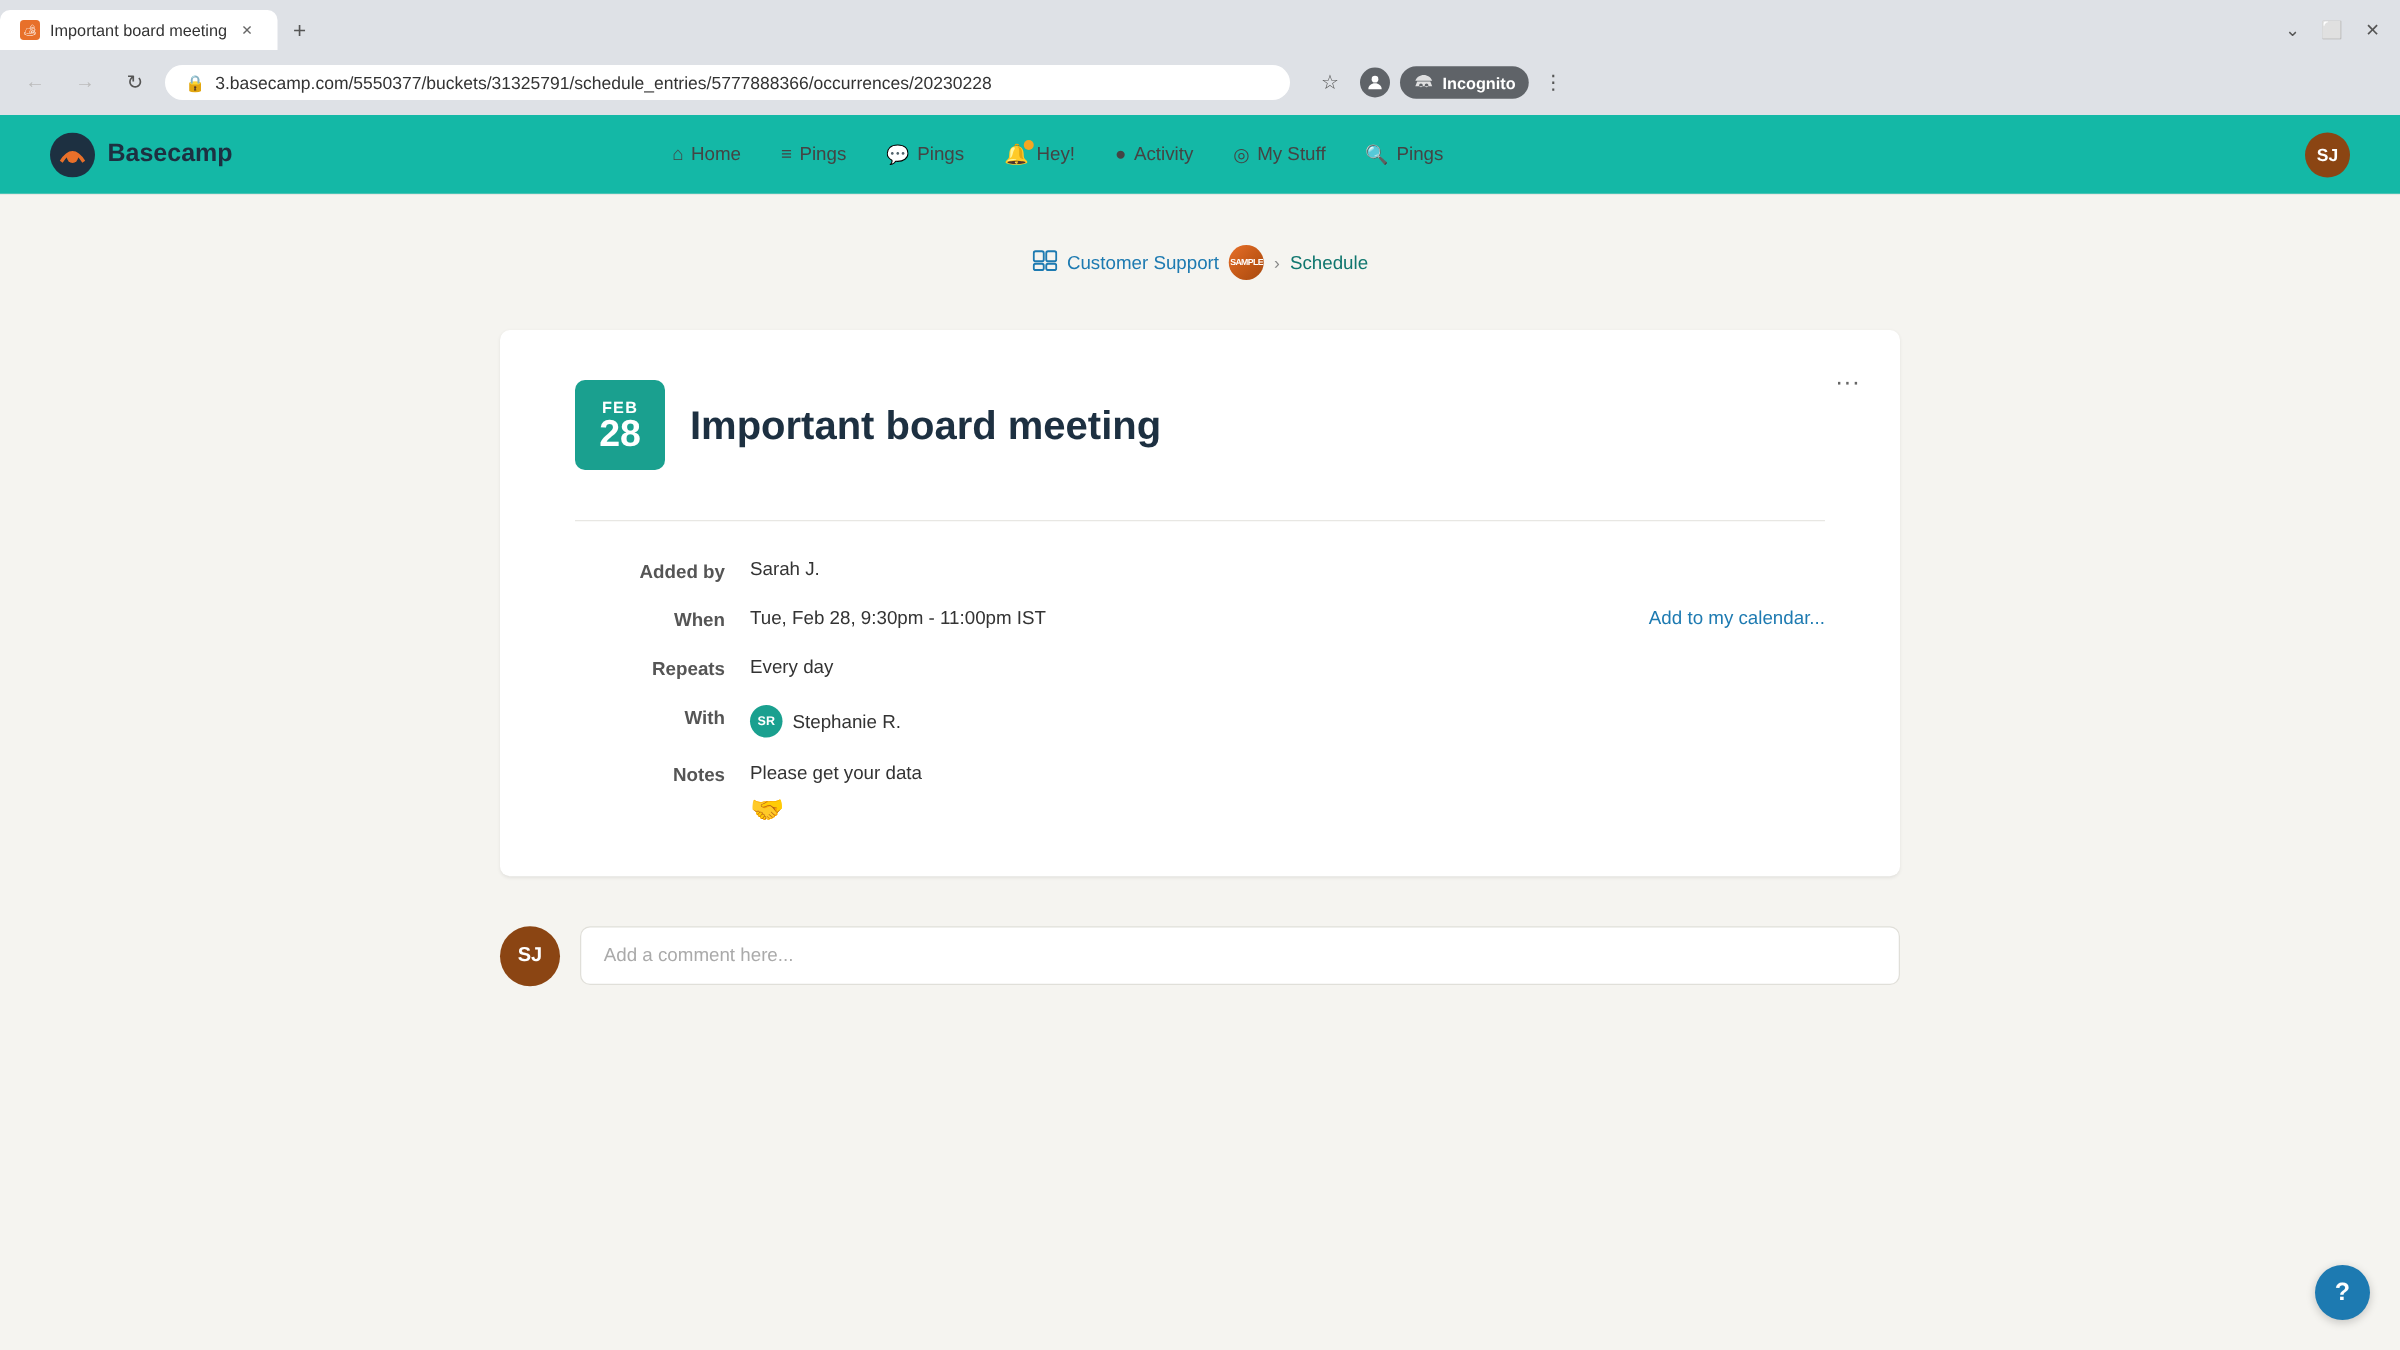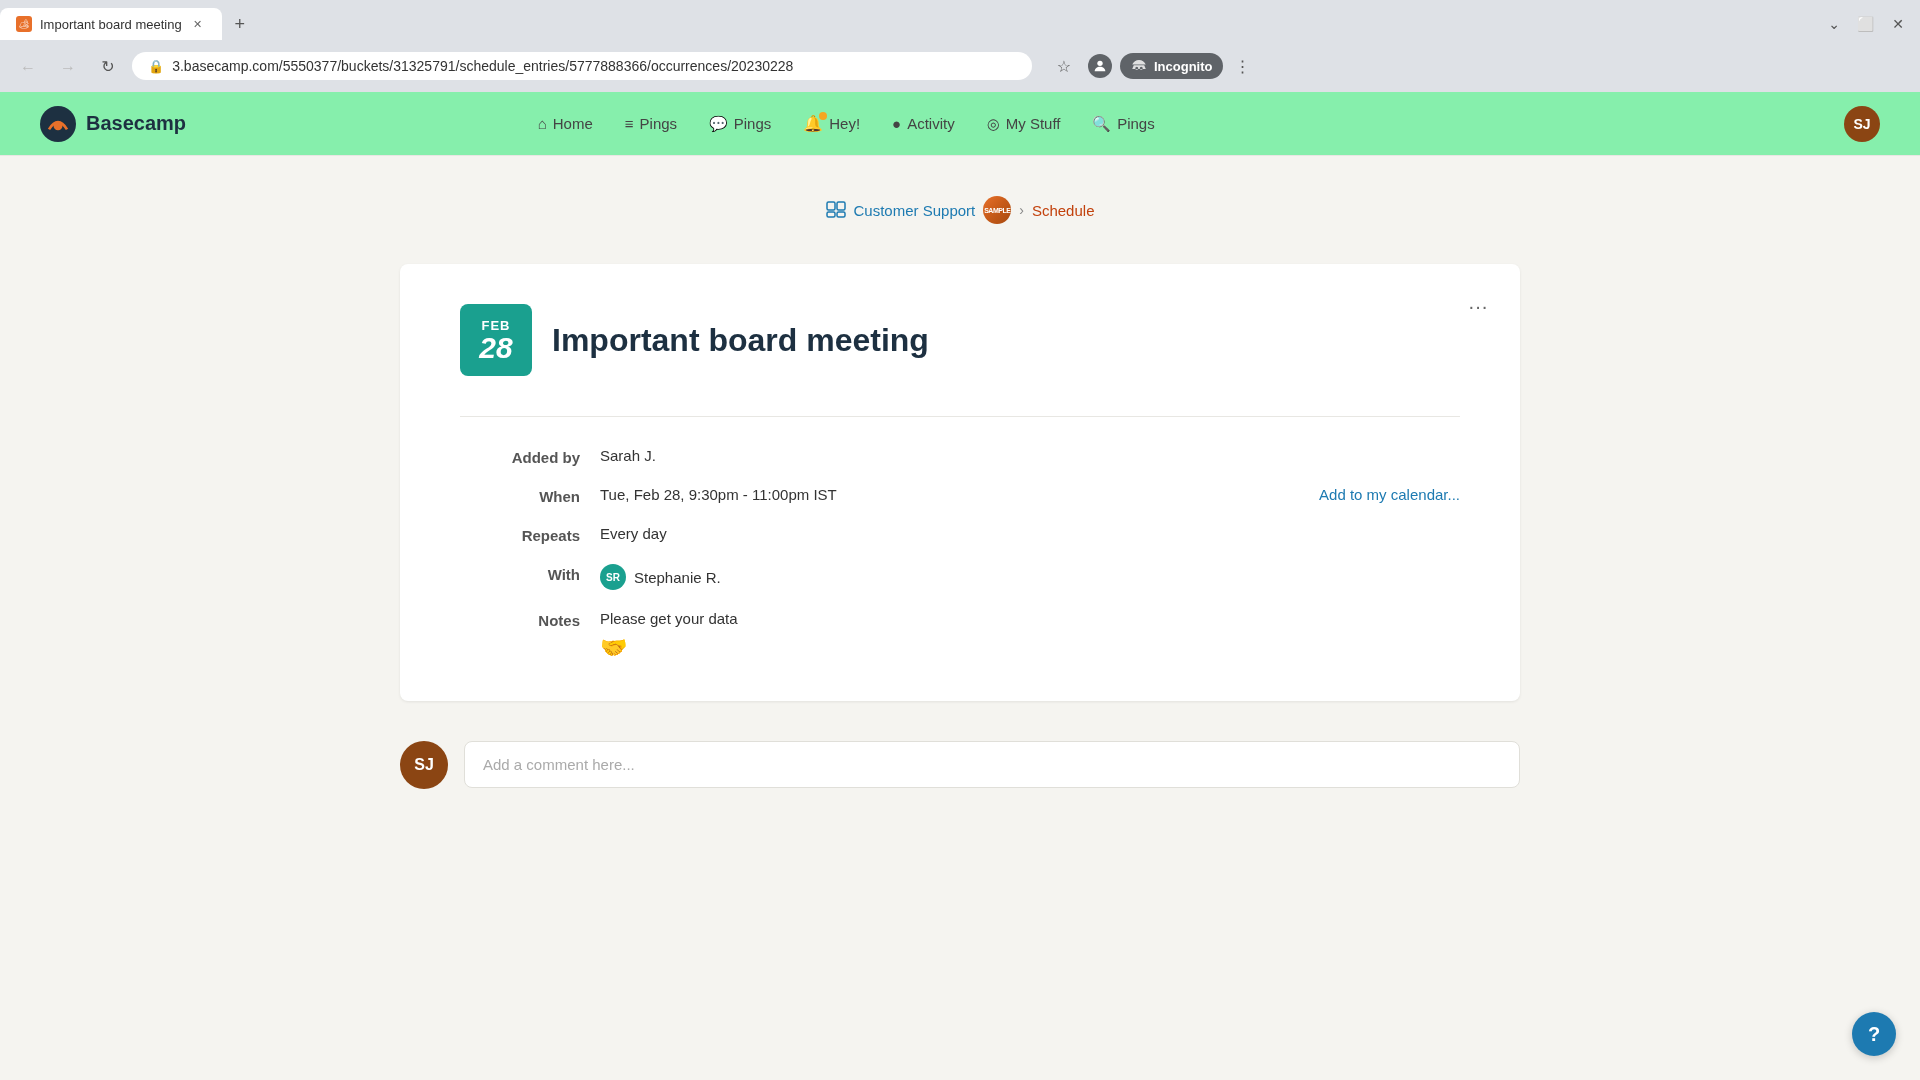--- a/index.html
+++ b/index.html
@@ -19,44 +19,44 @@
     .address-bar { flex: 1; background: #fff; border-radius: 20px; padding: 6px 16px; font-size: 14px; color: #333; display: flex; align-items: center; gap: 8px; max-width: 900px; }
     .address-text { flex: 1; font-size: 14px; color: #333; }
     .toolbar-actions { display: flex; align-items: center; gap: 4px; margin-left: 8px; }
     .toolbar-icon-btn { width: 32px; height: 32px; display: flex; align-items: center; justify-content: center; border-radius: 50%; cursor: pointer; color: #555; font-size: 16px; }
     .incognito-badge { display: flex; align-items: center; gap: 6px; background: #5f6368; color: white; border-radius: 16px; padding: 4px 10px; font-size: 13px; font-weight: bold; }
 
     
     .app-container { background: #f5f4f0; width: 100%; height: calc(1080px - 92px); display: flex; flex-direction: column; }
 
     
-    .top-nav { background: #86efac; border-bottom: 1px solid #e8e7e3; display: flex; align-items: center; padding: 0 40px; height: 64px; position: relative; }
+    .top-nav { background: #14b8a6; border-bottom: 1px solid #e8e7e3; display: flex; align-items: center; padding: 0 40px; height: 64px; position: relative; }
     .logo { display: flex; align-items: center; gap: 10px; font-size: 20px; font-weight: 700; color: #1d3041; cursor: pointer; }
     .logo-icon { width: 36px; height: 36px; }
     .nav-links { display: flex; align-items: center; gap: 4px; margin: 0 auto; }
     .nav-link { display: flex; align-items: center; gap: 6px; padding: 8px 14px; border-radius: 6px; font-size: 15px; color: #444; cursor: pointer; text-decoration: none; }
     .user-avatar-nav { width: 36px; height: 36px; border-radius: 50%; background: #8b4513; display: flex; align-items: center; justify-content: center; color: white; font-size: 14px; font-weight: 700; cursor: pointer; margin-left: auto; }
 
     
     .content-area { flex: 1; overflow-y: auto; background: #f5f4f0; }
     .content-inner { max-width: 1200px; margin: 0 auto; padding: 20px 40px; }
 
     
     .breadcrumb-bar { display: flex; align-items: center; justify-content: center; gap: 8px; margin-bottom: 30px; font-size: 15px; padding: 20px 0 10px; }
     .breadcrumb-link { color: #1d7ab1; text-decoration: none; cursor: pointer; display: flex; align-items: center; gap: 8px; }
     .sample-badge { width: 28px; height: 28px; border-radius: 50%; overflow: hidden; background: linear-gradient(135deg, #e8702a, #f5a623); display: inline-flex; align-items: center; justify-content: center; font-size: 8px; color: white; font-weight: 700; }
     .breadcrumb-separator { color: #888; font-size: 14px; }
-    .schedule-link { color: #c2410c; text-decoration: none; cursor: pointer; }
+    .schedule-link { color: #0f766e; text-decoration: none; cursor: pointer; }
 
     
     .event-card { background: #fff; border-radius: 8px; padding: 40px 60px; position: relative; box-shadow: 0 1px 3px rgba(0,0,0,0.08); }
     .event-header { display: flex; align-items: center; gap: 20px; margin-bottom: 40px; }
     .date-badge { background: #1aa08f; border-radius: 8px; width: 72px; height: 72px; display: flex; flex-direction: column; align-items: center; justify-content: center; color: white; flex-shrink: 0; }
     .date-month { font-size: 13px; font-weight: 600; text-transform: uppercase; letter-spacing: 1px; }
-    .date-day { font-size: 30px; font-weight: 700; line-height: 1; font-style: italic; }
+    .date-day { font-size: 30px; font-weight: 700; line-height: 1; }
     .event-title { font-size: 32px; font-weight: 700; color: #1d3041; }
     .more-btn { position: absolute; top: 24px; right: 24px; width: 36px; height: 36px; border-radius: 50%; display: flex; align-items: center; justify-content: center; cursor: pointer; color: #666; font-size: 20px; }
 
     .divider { border: none; border-top: 1px solid #e8e7e3; margin: 10px 0 30px; }
 
     .detail-grid { display: grid; grid-template-columns: 120px 1fr; gap: 20px 20px; align-items: start; }
     .detail-label { font-size: 15px; font-weight: 600; color: #555; text-align: right; padding-top: 2px; }
     .detail-value { font-size: 15px; color: #333; display: flex; align-items: center; gap: 8px; }
 
     .add-calendar-link { color: #1d7ab1; text-decoration: none; cursor: pointer; font-size: 15px; margin-left: auto; }

